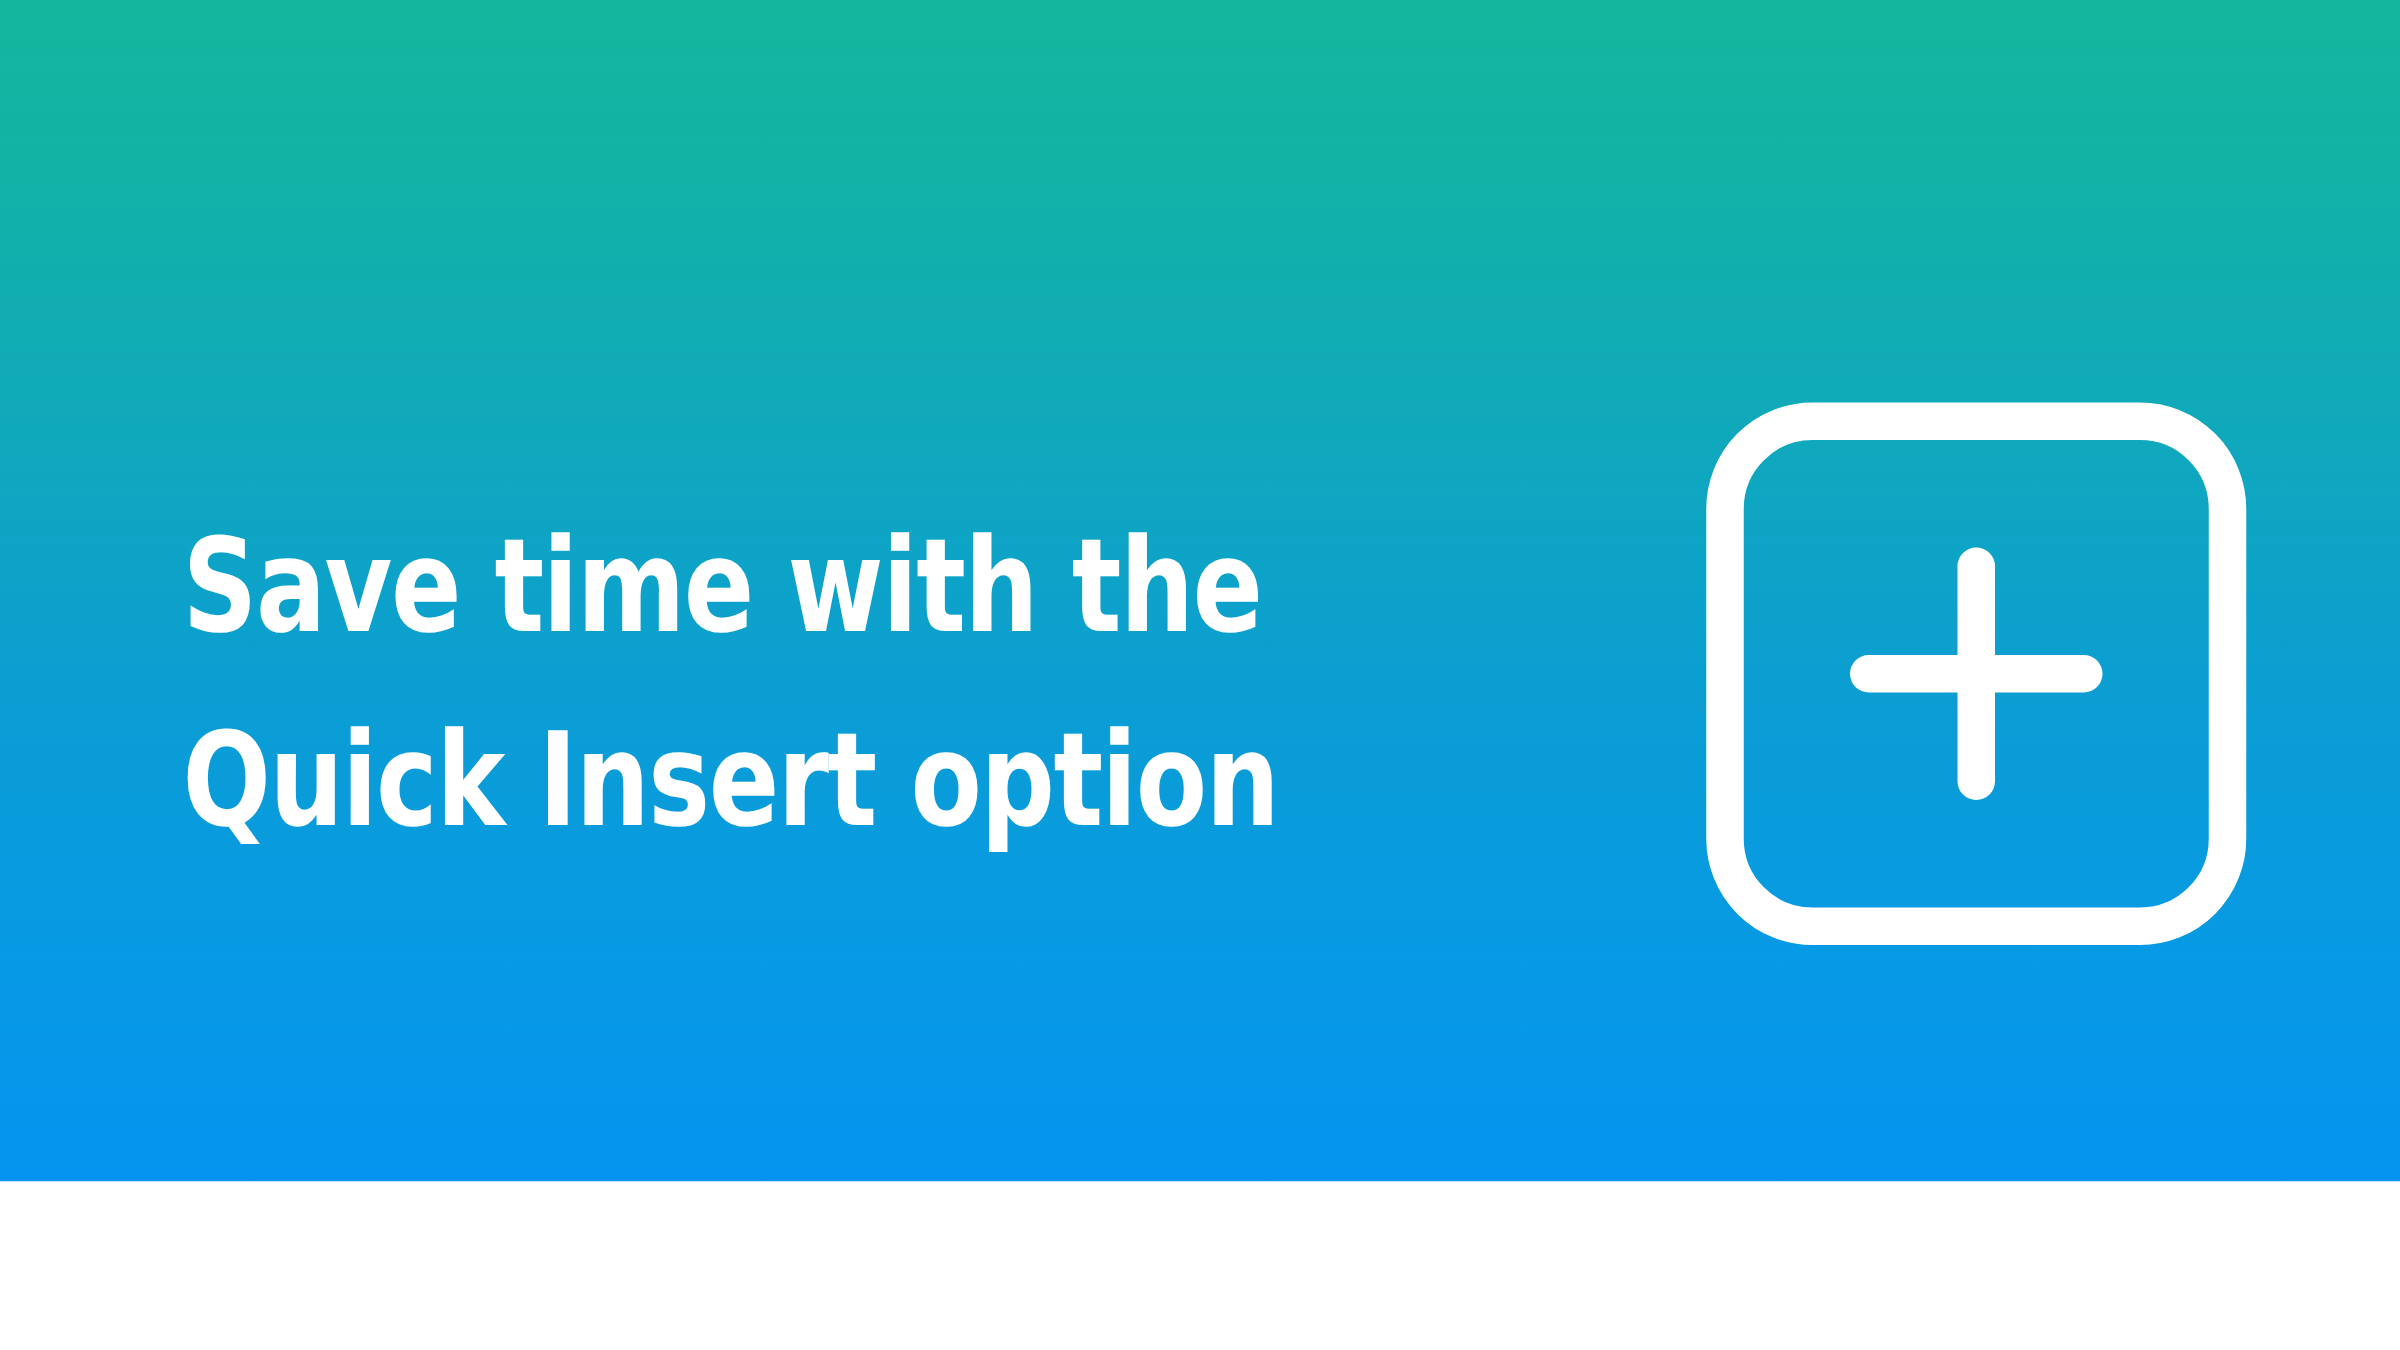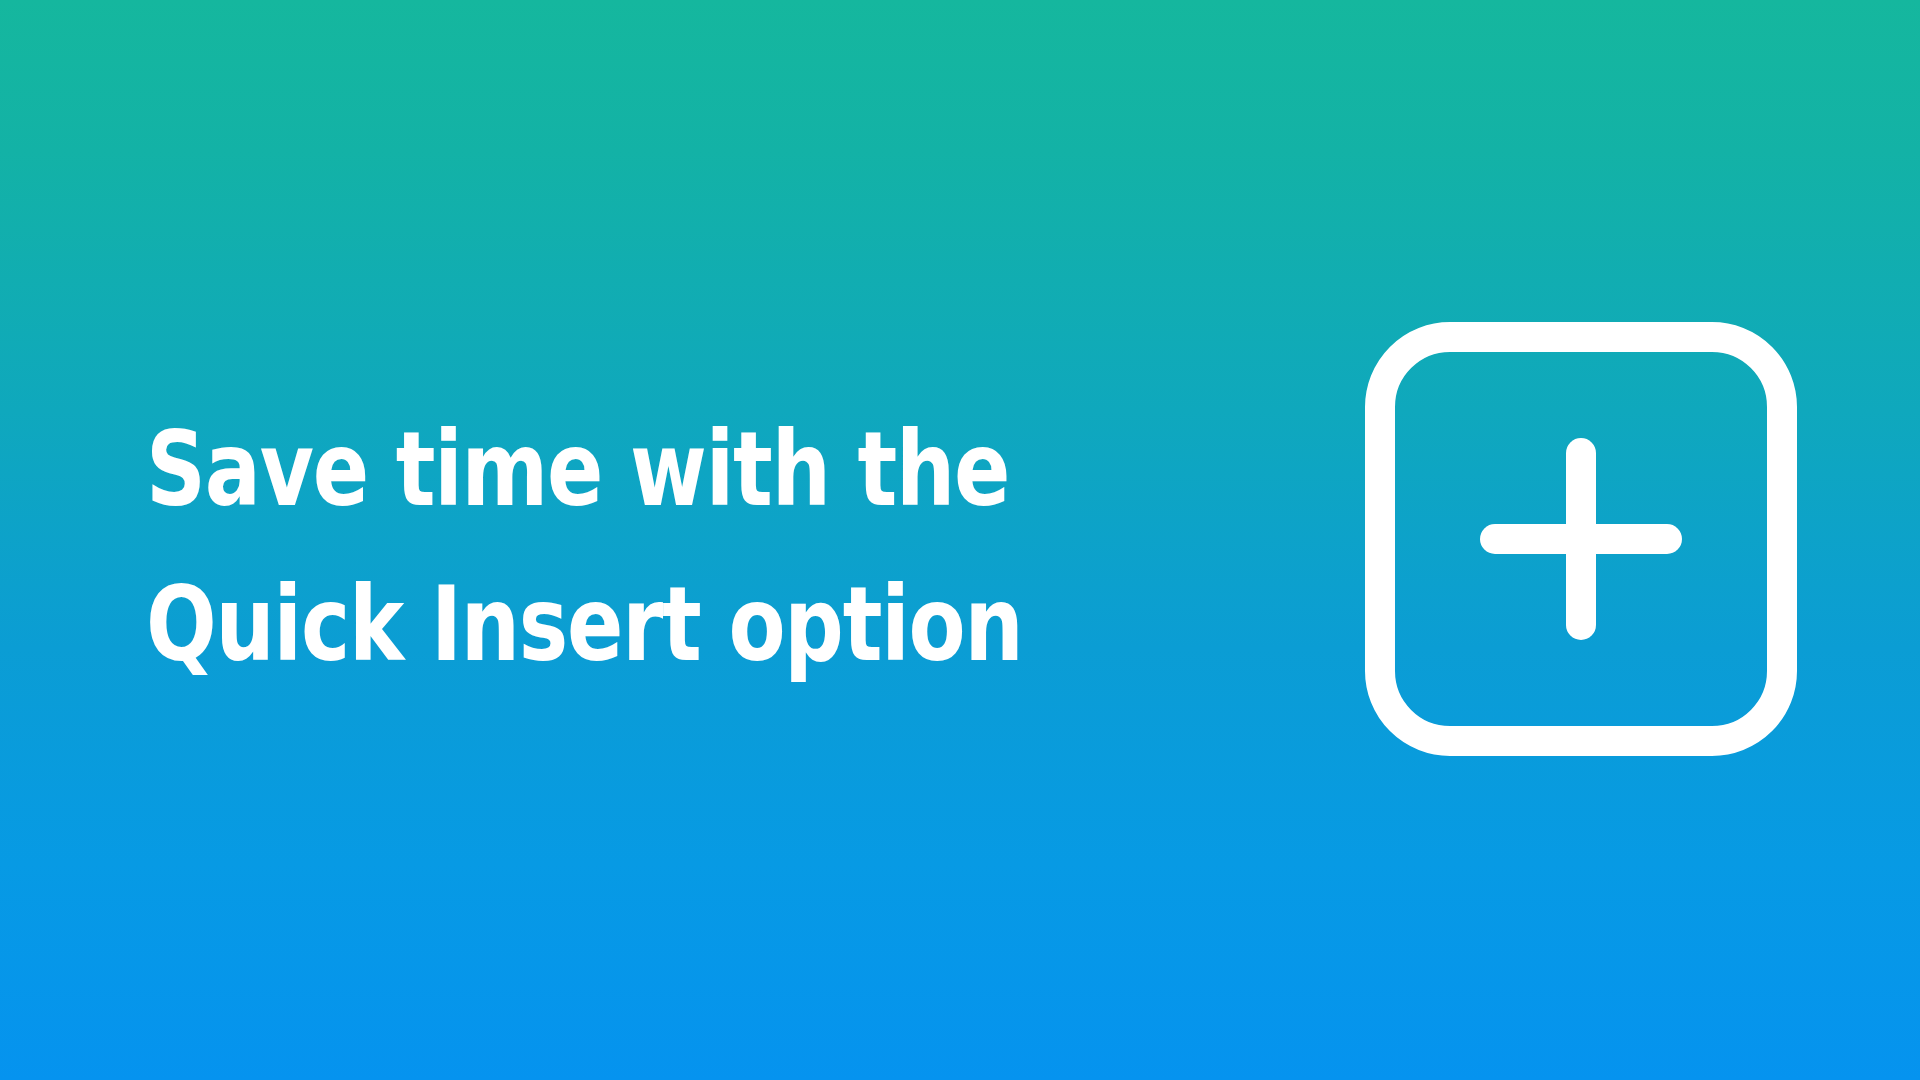--- a/index.html
+++ b/index.html
@@ -6,21 +6,21 @@
     margin: 0;
     padding: 0;
     width: 1920px;
     height: 1080px;
     overflow: hidden;
   }
 
   #slide {
     position: relative;
     width: 1920px;
-    height: 1080px;
+    height: 945px;
     background: linear-gradient(180deg, #15b79e 0%, #13b2a6 14%, #0fa8bd 38%, #0b9dd4 60%, #079ae4 80%, #0593ef 100%);
     font-family: "DejaVu Sans", sans-serif;
     -webkit-font-smoothing: antialiased;
   }
 
   
   .headline {
     position: absolute;
     left: 146px;
     top: 392px;

